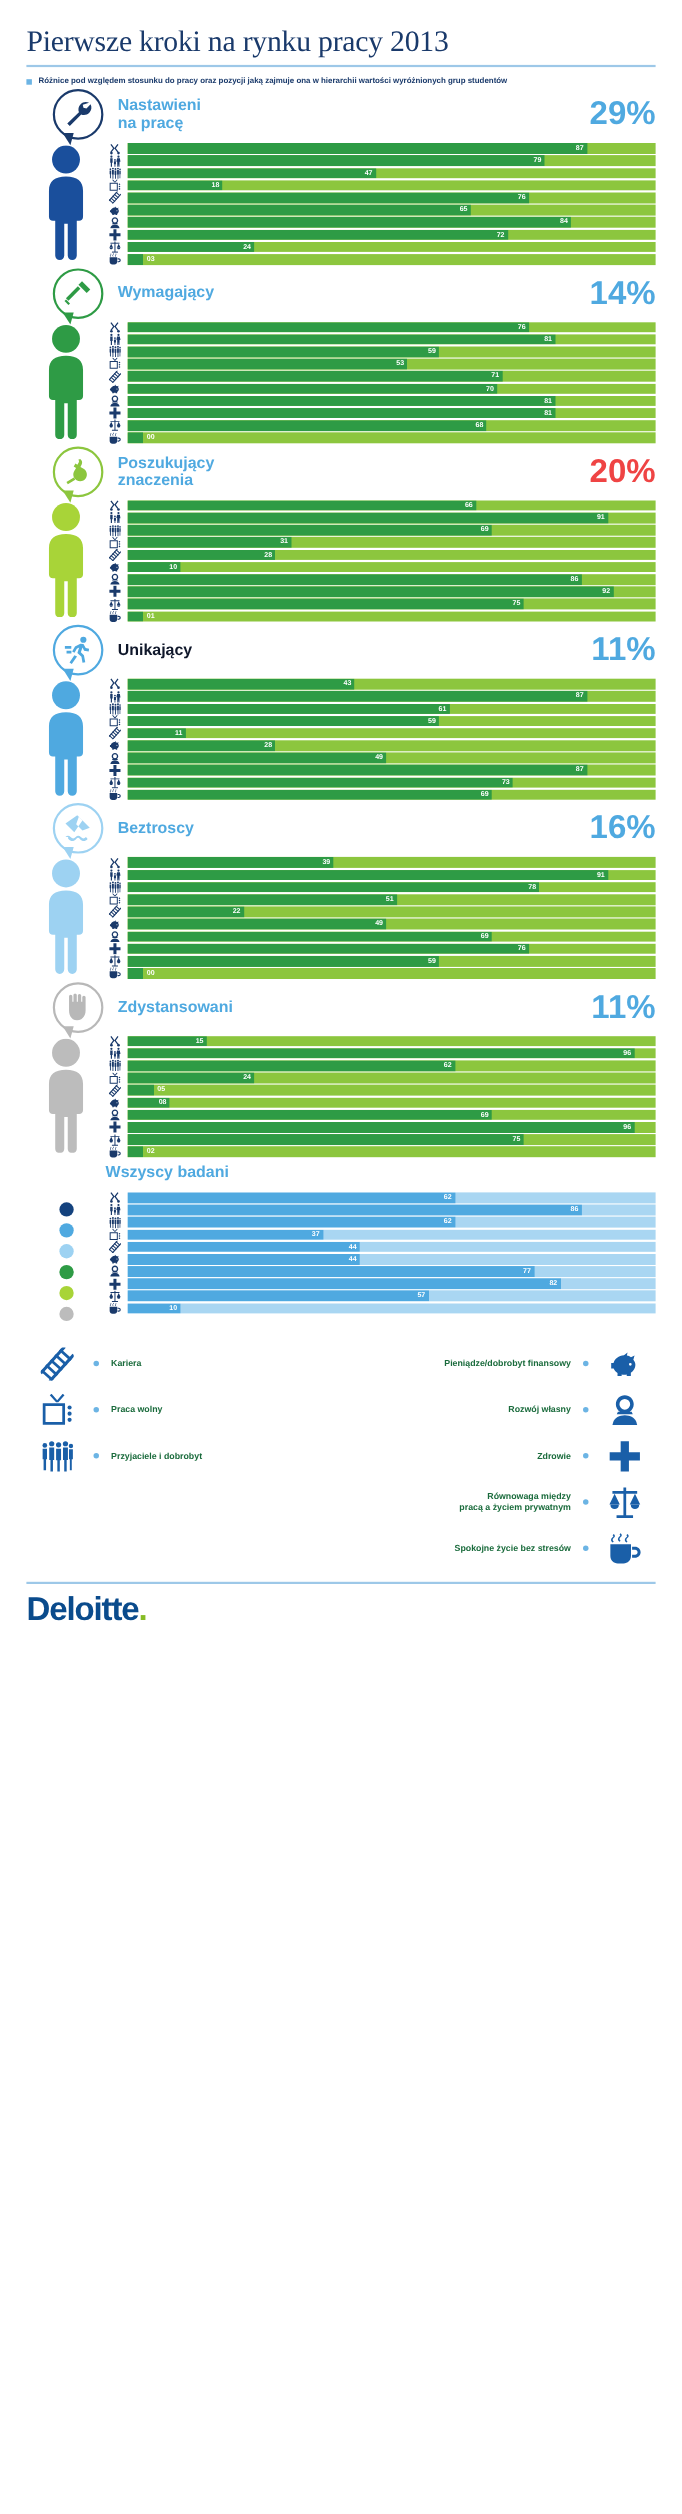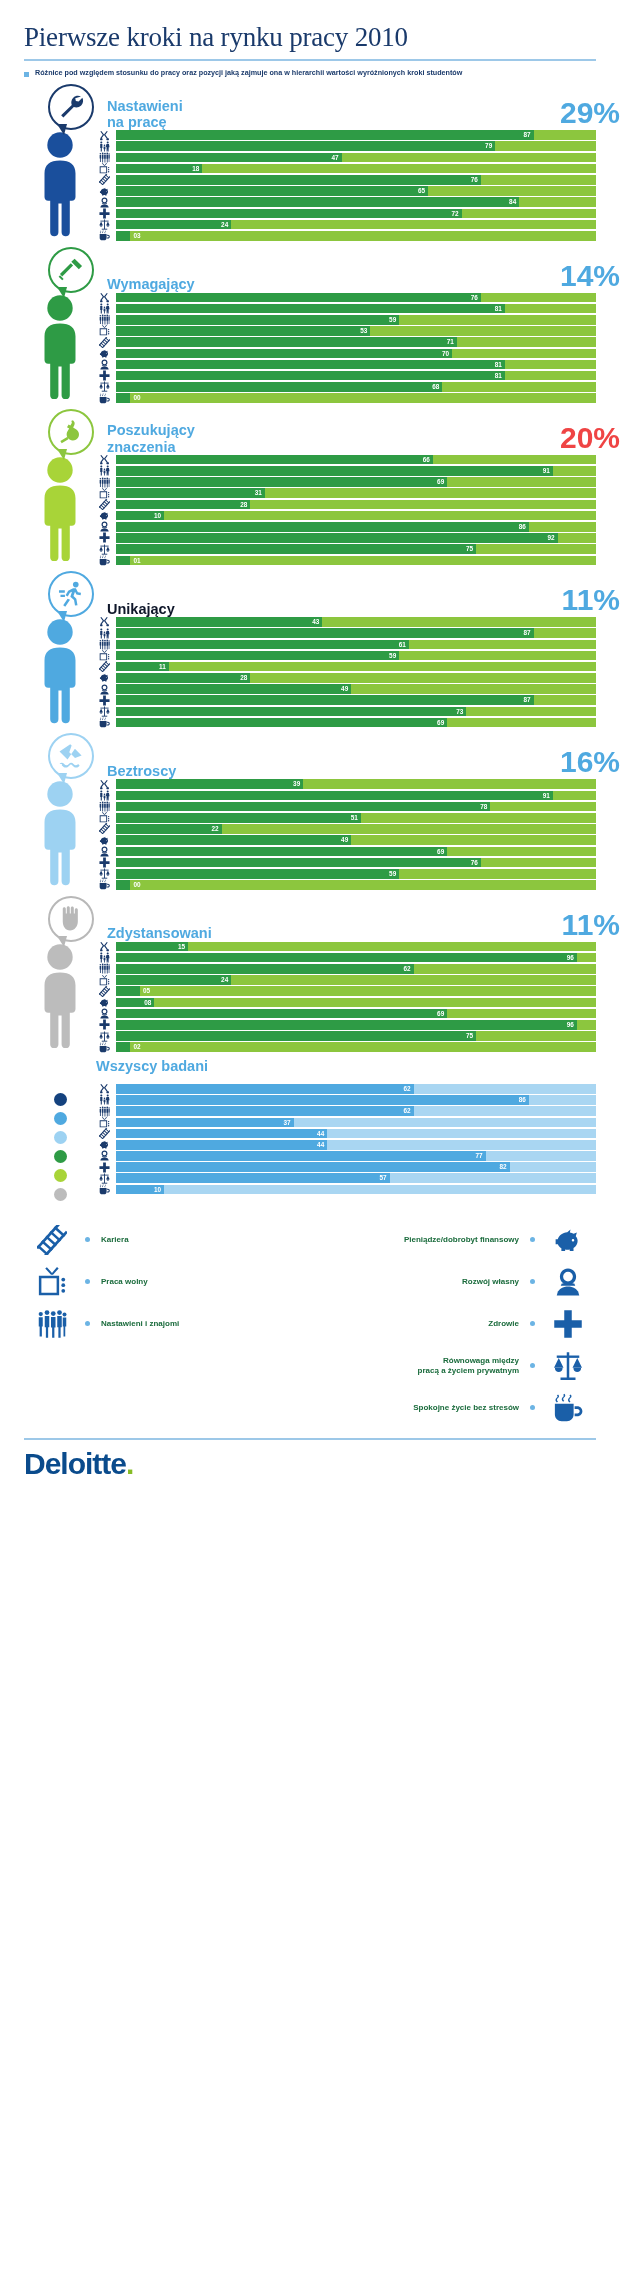--- a/index.html
+++ b/index.html
@@ -35,22 +35,22 @@
     width:5px; height:5px; background:#6cb4e4; margin-top:4px; flex:none;
   }
   .subtitle {
     font-size:7.2px; font-weight:bold; color:#1a3a6b; line-height:1.5;
     max-width:520px;
   }
 
   
   .group { position:relative; }
   .group-head {
-    display:flex; align-items:flex-end;
-    padding-left:48px; 
+    display:flex; align-items:center;
+    padding-left:48px; padding-right:24px;
     height:52px;
   }
   .bubble {
     width:46px; height:46px; border-radius:50%;
     border:2.5px solid currentColor;
     display:flex; align-items:center; justify-content:center;
     flex:none; position:relative; background:#fff;
   }
   .bubble::after {
     content:""; position:absolute; left:7px; bottom:-7px;
@@ -131,25 +131,25 @@
   .foot-right { margin-left:auto; text-align:right; padding-top:2px; }
   .src { font-size:4.6px; color:#8a8a8a; line-height:1.3; }
   .url { font-size:10.5px; font-weight:bold; color:#1a5fa8; margin-top:5px; }
 </style>
 </head>
 <body>
 
 <div class="page">
 
   <div class="header">
-    <div class="title">Pierwsze kroki na rynku pracy 2010</div>
+    <div class="title">Pierwsze kroki na rynku pracy 2013</div>
     <div class="title-rule"></div>
     <div class="subtitle-row">
       <span class="sub-bullet"></span>
-      <div class="subtitle">Różnice pod względem stosunku do pracy oraz pozycji jaką zajmuje ona w hierarchii wartości wyróżnionych kroki studentów</div>
+      <div class="subtitle">Różnice pod względem stosunku do pracy oraz pozycji jaką zajmuje ona w hierarchii wartości wyróżnionych grup studentów</div>
     </div>
   </div>
 
   <div id="groups-host">
       <div class="group">
         <div class="group-head" style="color: rgb(26, 58, 107);">
           <div class="bubble" style="color: rgb(26, 58, 107);">
             <svg viewBox="0 0 24 24" fill="currentColor">
               <path d="M21.2 2.3c-2.3-1.2-5.2-.8-7.1 1.1-1.8 1.8-2.3 4.4-1.4 6.7L2.9 19.7l2.1 2.1L14.6 12c2.3.9 5 .4 6.8-1.4 1.9-1.9 2.3-4.8 1.1-7.1l-3.5 3.5-2.5-.6-.6-2.5z"></path>
             </svg>
@@ -1319,21 +1319,21 @@
               <path d="M6.2 5.6h3.6v9H8.9V23H7.1v-8.4H6.2z"></path>
               <circle cx="13" cy="3.6" r="1.9"></circle>
               <path d="M11.2 6.4h3.6v8.4h-.9V23h-1.8v-8.2h-.9z"></path>
               <circle cx="18" cy="2.8" r="1.9"></circle>
               <path d="M16.2 5.6h3.6v9h-.9V23h-1.8v-8.4h-.9z"></path>
               <circle cx="22" cy="4.4" r="1.6"></circle>
               <path d="M20.6 6.8h2.8V14h-.8v8h-1.4v-8h-.6z"></path>
             </svg>
           </span>
           <span class="leg-dot"></span>
-          <span class="leg-label" style="white-space: pre-line;">Nastawieni i znajomi</span>
+          <span class="leg-label" style="white-space: pre-line;">Przyjaciele i dobrobyt</span>
         </div>
       </div>
     <div class="legend-col" id="legend-right">
         <div class="legend-item right">
           <span class="leg-label r" style="white-space: pre-line;">Pieniądze/dobrobyt finansowy</span>
           <span class="leg-dot"></span>
           <span class="leg-ico">
             <svg viewBox="0 0 24 24" fill="currentColor">
               <path d="M14 3.6l-2.6 2.1c-3.8.3-6.8 2.6-7.6 5.6H2.1v4h1.8c.5 1.3 1.5 2.4 2.8 3.2v2.3h3v-1.2c.6.1 1.2.2 1.9.2.6 0 1.2-.1 1.8-.2v1.2h3v-2.4c2-1.3 3.3-3.3 3.3-5.6 0-1.5-.5-2.8-1.5-3.9l.9-3-2.6 1.1c-.9-.5-1.9-.9-3-1.1zM16 11.2a1 1 0 1 1 0 2 1 1 0 0 1 0-2z"></path>
             </svg>

